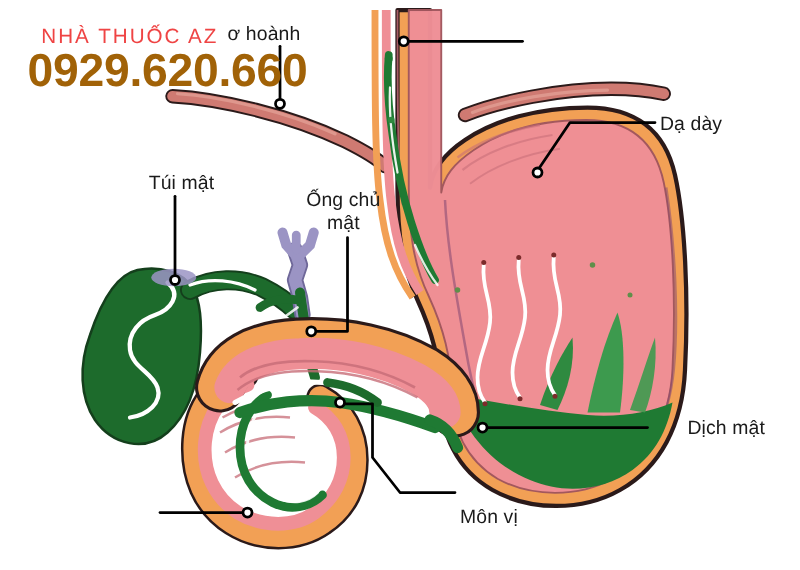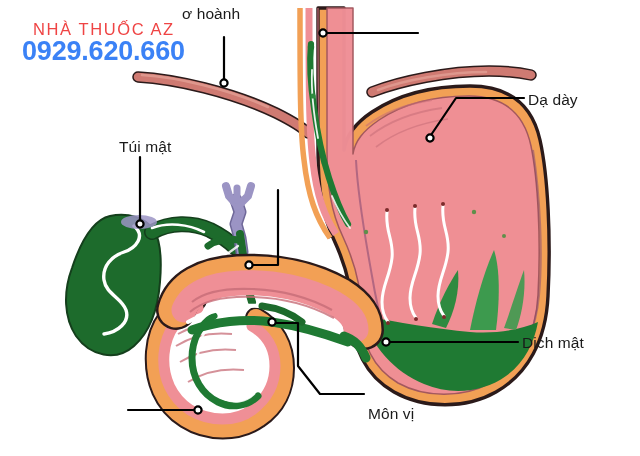--- a/index.html
+++ b/index.html
@@ -41,23 +41,23 @@
     left: 33px;
     top: 20px;
     font-size: 16.5px;
     letter-spacing: 1.6px;
     color: #ef4444;
     font-weight: 400;
   }
   #wm-phone {
     left: 22px;
     top: 36px;
-    font-size: 27px;
+    font-size: 37px;
     letter-spacing: -0.2px;
-    color: #3b82f6;
+    color: #a16207;
     font-weight: 700;
   }
 </style>
 </head>
 <body>
 
 <div id="stage">
 
   <svg id="diagram-svg" viewBox="0 0 640 456">
 
@@ -289,22 +289,24 @@
       <circle cx="430" cy="138" r="3.6"></circle>
       <circle cx="140" cy="224" r="3.6"></circle>
       <circle cx="249" cy="265" r="3.6"></circle>
       <circle cx="386" cy="342" r="3.6"></circle>
       <circle cx="272" cy="322" r="3.6"></circle>
       <circle cx="198" cy="410" r="3.6"></circle>
     </g>
 
   </svg>
 
-  <div class="label" id="lbl-co-hoanh" style="left: 182px; top: 5px;">ơ hoành</div>
+  <div class="label" id="lbl-co-hoanh" style="left: 182px; top: 19px;">ơ hoành</div>
   <div class="label" id="lbl-da-day" style="left: 528px; top: 91px;">Dạ dày</div>
   <div class="label" id="lbl-tui-mat" style="left: 105px; top: 138px; margin-left: 14px;">Túi mật</div>
-  <div class="label" id="lbl-dich-mat" style="left: 522px; top: 334px;">Dịch mật</div>
+  <div class="label" id="lbl-ong-chu-mat" style="text-align: center; left: 245px; top: 152px;">Ống chủ
+mật</div>
+  <div class="label" id="lbl-dich-mat" style="left: 550px; top: 334px;">Dịch mật</div>
   <div class="label" id="lbl-mon-vi" style="left: 368px; top: 405px;">Môn vị</div>
 
   <div class="wm" id="wm-brand">NHÀ THUỐC AZ</div>
   <div class="wm" id="wm-phone">0929.620.660</div>
 
 </div>
 
 </body></html>

